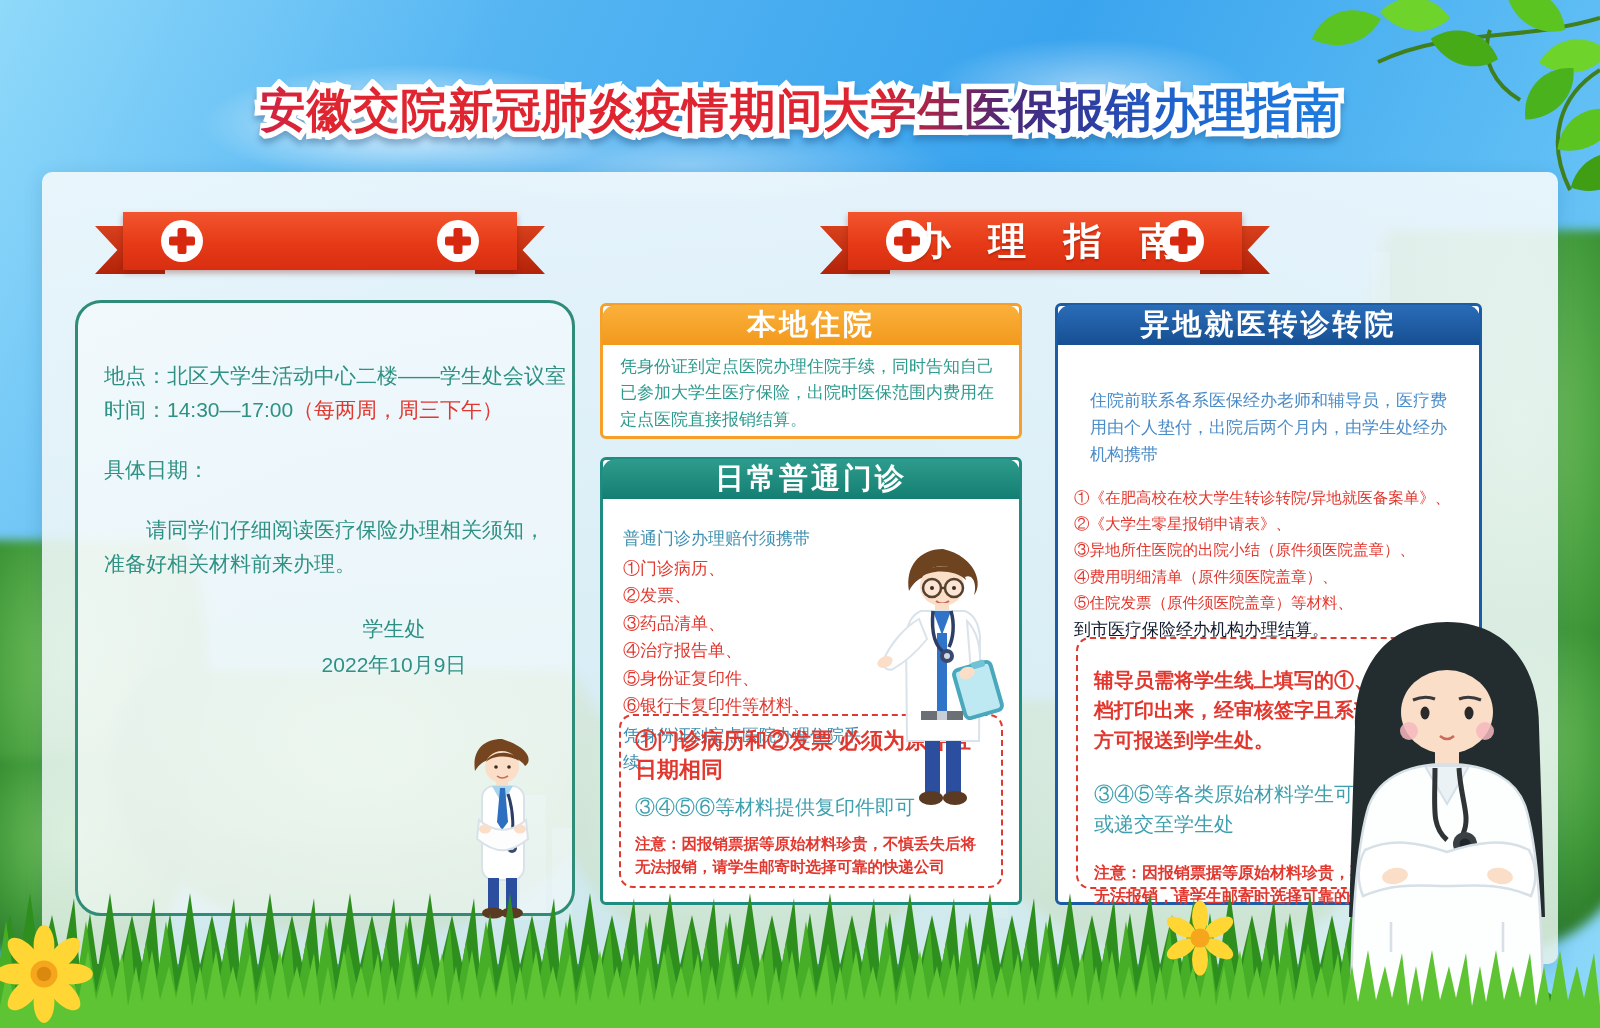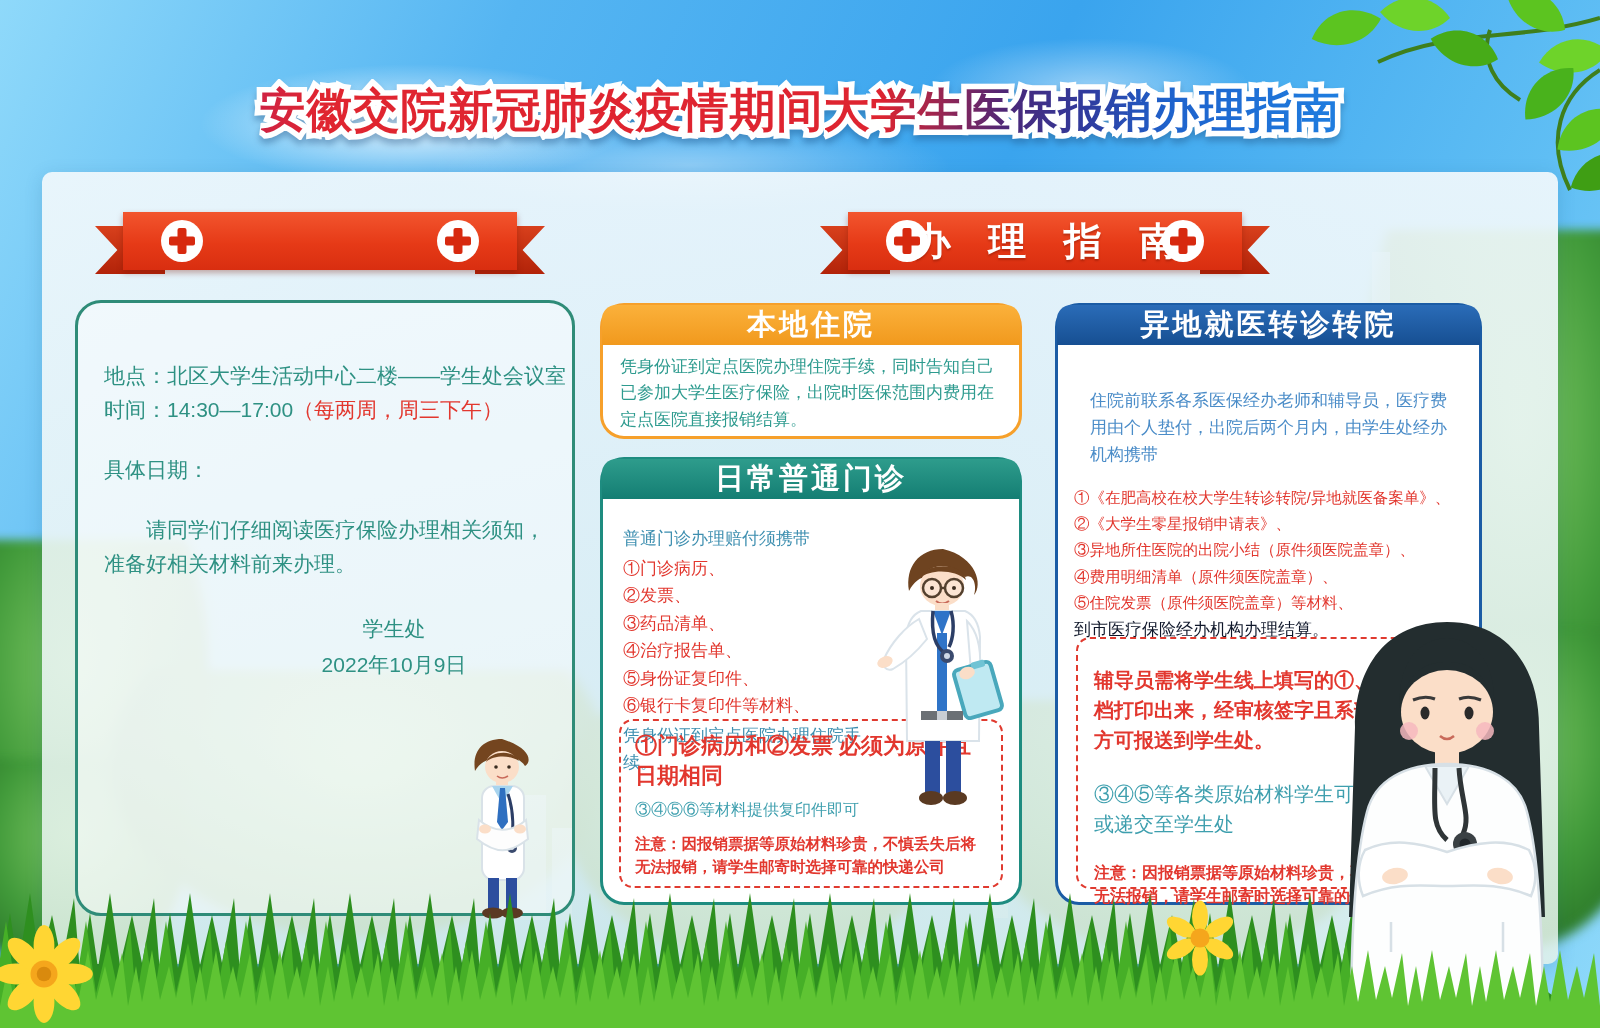--- a/index.html
+++ b/index.html
@@ -55,40 +55,40 @@
     box-sizing:border-box;padding:30px 26px 0;color:#2e9183;font-size:21px;line-height:1.62;}
   .notice-box p{margin:0;}
   .indent{text-indent:2em;} .gap-m{height:26px;}
   .nowrap{white-space:nowrap;}
   .red{color:#e2372e;}
   .dates{list-style:none;margin:2px 0 0;padding:0 0 0 40px;font-size:19px;line-height:1.8;}
   .dates li{white-space:nowrap;}
   .sig{margin:30px 42px 0 auto;width:220px;text-align:center;font-size:21px;line-height:1.7;}
 
   
-  .card{position:absolute;z-index:4;background:#fff;box-sizing:border-box;border-radius:24px;}
+  .card{position:absolute;z-index:4;background:#fff;box-sizing:border-box;border-radius:6px;}
   .card .head{height:40px;border-radius:14px 14px 0 0;display:flex;align-items:center;justify-content:center;
     color:#fff;font-weight:bold;font-size:29px;letter-spacing:3px;}
 
   .card-local{left:600px;top:303px;width:422px;height:136px;border:3px solid #f6a02b;}
   .card-local .head{background:linear-gradient(180deg,#fbb13b,#f1991d);margin:-1px -1px 0;}
   .card-local .body{padding:9px 17px;color:#2e9b8f;font-size:17px;line-height:1.55;}
 
   .card-clinic{left:600px;top:457px;width:422px;height:448px;border:3px solid #1e8c80;}
   .card-clinic .head{background:linear-gradient(180deg,#2e9c8c,#147e73);margin:-1px -1px 0;}
   .card-clinic .body{position:relative;padding:26px 20px 0;height:calc(100% - 40px);box-sizing:border-box;}
   .clinic-text{width:262px;font-size:17px;line-height:1.62;color:#3e8fb0;}
   .clinic-text ul{list-style:none;margin:2px 0;padding:0;color:#e2372e;}
   .clinic-text li{white-space:nowrap;}
   .doctor-b{position:absolute;right:4px;top:46px;width:140px;height:266px;z-index:2;}
 
   .dashed{border:2px dashed #e03a2f;border-radius:14px;box-sizing:border-box;}
   .clinic-note{position:absolute;left:16px;right:16px;bottom:13px;padding:10px 14px 8px;z-index:1;}
   .note-big-red{color:#e2372e;font-size:22px;font-weight:bold;line-height:1.35;margin:0;}
-  .note-big-teal{color:#3e9fae;font-size:16px;line-height:1.35;margin:9px 0 12px;}
+  .note-big-teal{color:#3e9fae;font-size:20px;line-height:1.35;margin:9px 0 12px;}
   .note-small-red{color:#e2372e;font-size:15.5px;font-weight:bold;line-height:1.45;margin:6px 0 0;}
 
   .card-remote{left:1055px;top:303px;width:427px;height:602px;border:3px solid #1b5ca5;}
   .card-remote .head{background:linear-gradient(180deg,#2a6cb8,#164f92);margin:-1px -1px 0;}
   .card-remote .body{position:relative;padding:26px 12px 0 16px;height:calc(100% - 40px);box-sizing:border-box;}
   .remote-intro{color:#4a8cc8;font-size:17px;line-height:1.6;margin:16px;}
   .remote-items{list-style:none;margin:2px 0;padding:0;color:#e2372e;font-size:15.5px;line-height:1.7;}
   .remote-items li{white-space:nowrap;}
   .remote-outro{color:#0f172a;font-size:17px;margin:2px 0 0;}
   .remote-note{position:absolute;left:18px;right:18px;top:292px;bottom:12px;padding:26px 12px 0 16px;}

